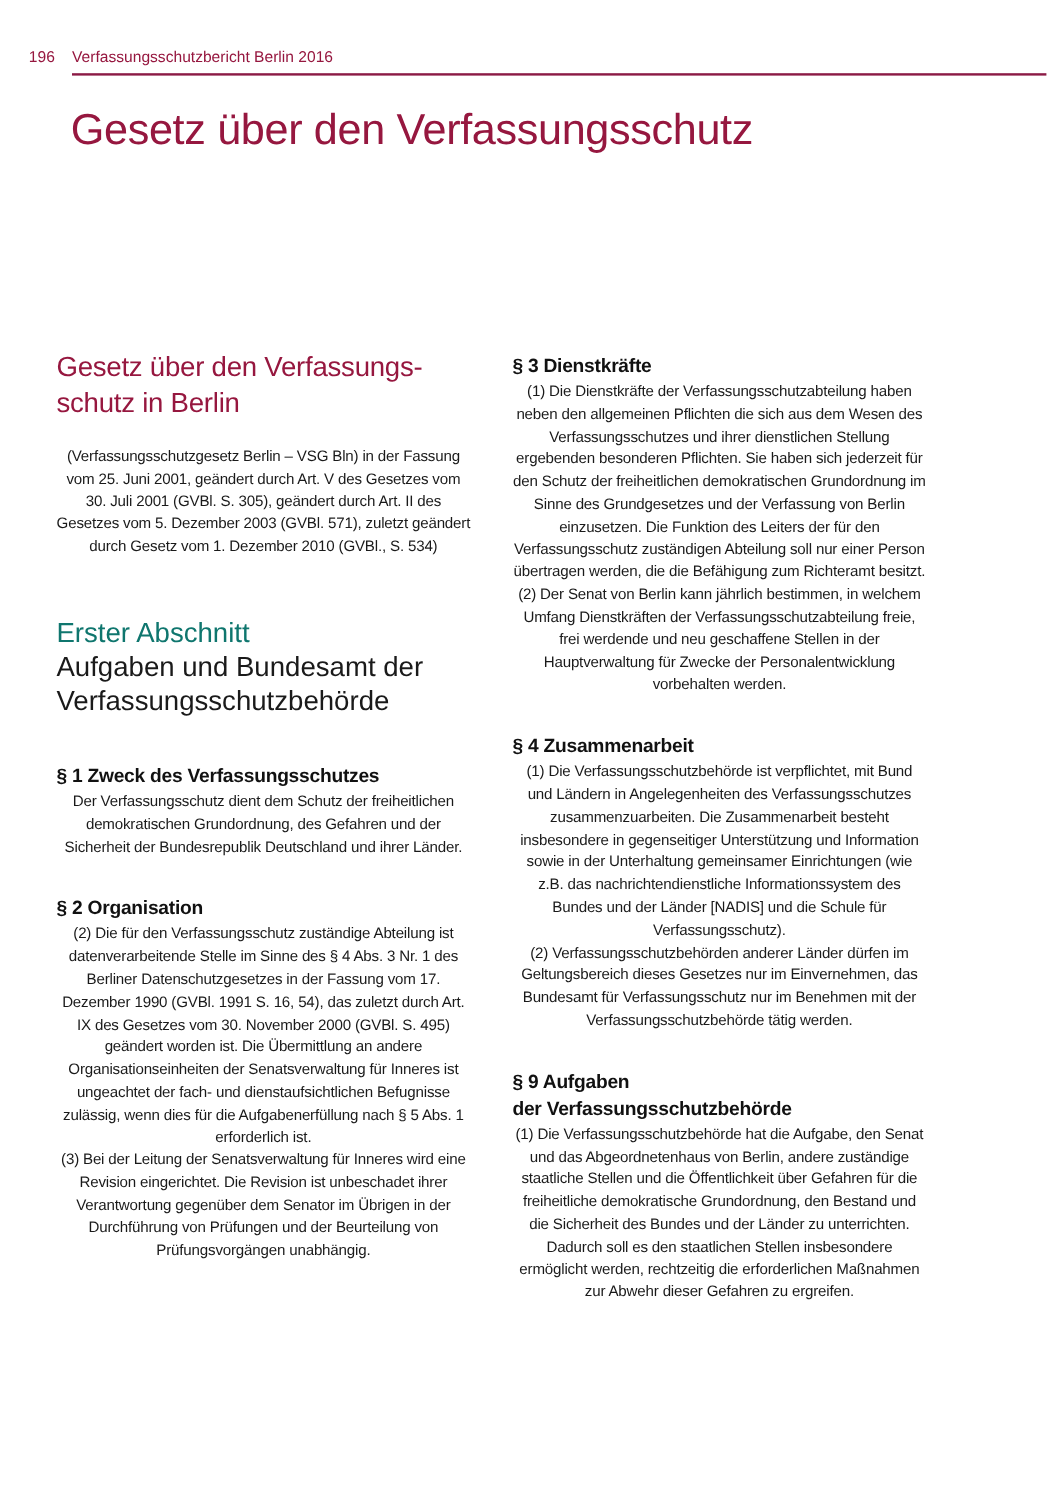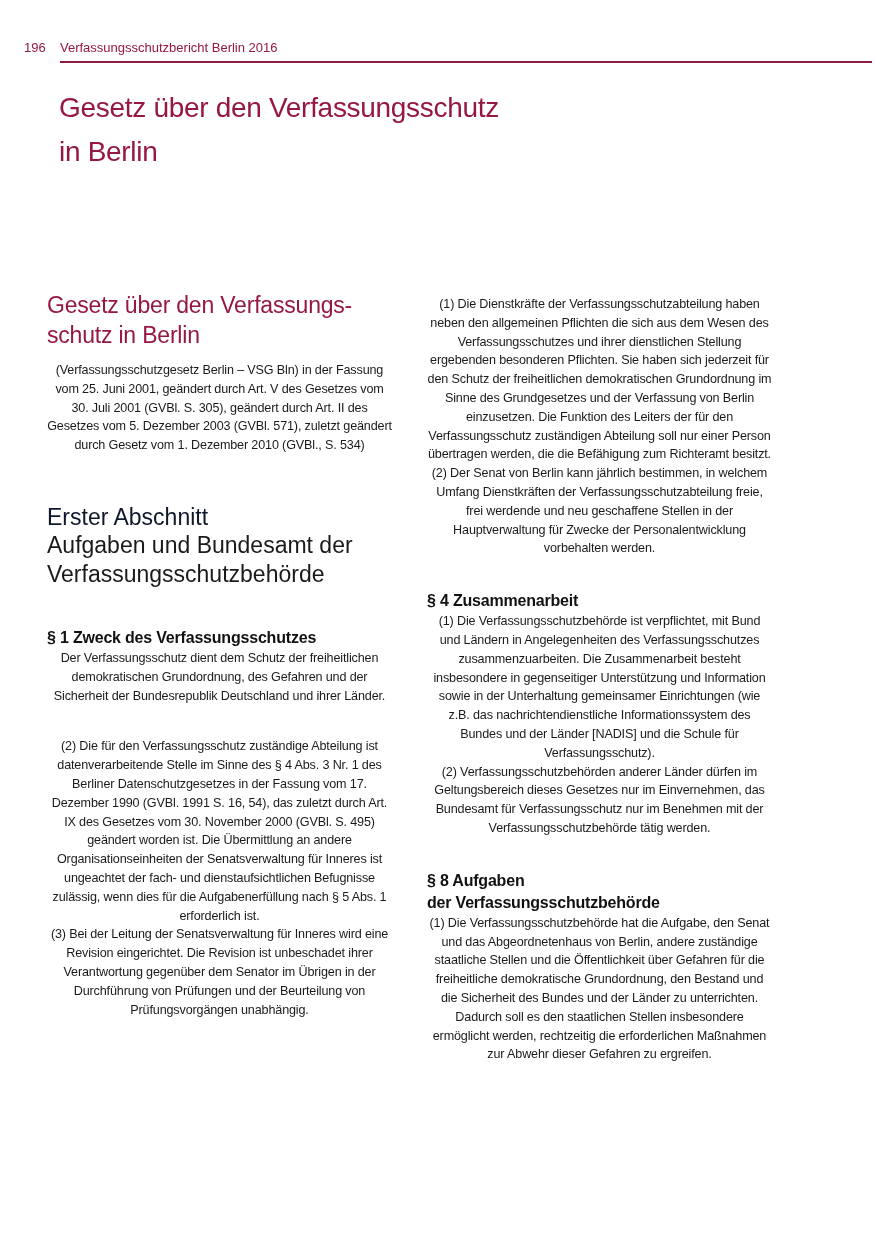--- a/index.html
+++ b/index.html
@@ -13,35 +13,35 @@
     display: flex; align-items: baseline;
     color: #96173f; font-weight: normal; font-size: 13px;
   }
   .running-header .page-no { width: 36px; }
   .header-rule {
     position: absolute; left: 60px; right: 3px; top: 61px; height: 2px;
     background: #8b1a45;
   }
   .main-title {
     position: absolute; left: 59px; top: 86px; margin: 0;
-    font-weight: normal; font-size: 28px; line-height: 44px;
+    font-weight: normal; font-size: 36px; line-height: 44px;
     color: #96173f; width: 600px; letter-spacing: -0.3px;
   }
   .col { position: absolute; width: 345px; }
   .col-left { left: 47px; top: 290px; }
   .col-right { left: 427px; top: 295px; }
   .law-title {
     margin: 0; font-weight: normal; font-size: 23px; line-height: 30px;
     color: #96173f; letter-spacing: -0.2px;
   }
   p { margin: 0; font-size: 12.6px; line-height: 18.8px; letter-spacing: -0.15px; text-align: center; }
-  .law-intro { margin-top: 11px; }
+  .law-intro { margin-top: 21px; }
   .section-label {
     margin: 0; margin-top: 48px; font-weight: normal; font-size: 23px; line-height: 28px;
-    color: #0f172a;
+    color: #0f766e;
   }
   .section-title {
     margin: 0; font-weight: normal; font-size: 23px; line-height: 29px; color: #1a1a1a;
   }
   .para-head {
     margin: 0; font-weight: bold; font-size: 16px; line-height: 22px; color: #111;
     letter-spacing: -0.2px;
   }
   .block { }
   .block + .block { margin-top: 32px; }
@@ -51,21 +51,20 @@
 <body>
 
 <div class="running-header">
   <span class="page-no">196</span>
   <span>Verfassungsschutzbericht Berlin 2016</span>
 </div>
 <div class="header-rule"></div>
 
 <h1 class="main-title">
   <span>Gesetz über den Verfassungsschutz</span><br>
-  <span>in Berlin</span>
 </h1>
 
 <div class="col col-left">
   <h2 class="law-title">
     <span>Gesetz über den Verfassungs-</span><br>
     <span>schutz in Berlin</span>
   </h2>
   <p class="law-intro">(Verfassungsschutzgesetz Berlin – VSG Bln) in der Fassung vom 25. Juni 2001, geändert durch Art. V des Gesetzes vom 30. Juli 2001 (GVBl. S. 305), geändert durch Art. II des Gesetzes vom 5. Dezember 2003 (GVBl. 571), zuletzt geändert durch Gesetz vom 1. Dezember 2010 (GVBl., S. 534)</p>
 
   <h3 class="section-label">Erster Abschnitt</h3>
@@ -73,37 +72,39 @@
     <span>Aufgaben und Bundesamt der</span><br>
     <span>Verfassungsschutzbehörde</span>
   </h3>
 
   <div class="first-para block">
     <h4 class="para-head">§ 1 Zweck des Verfassungsschutzes</h4>
     <p>Der Verfassungsschutz dient dem Schutz der freiheitlichen demokratischen Grundordnung, des Gefahren und der Sicherheit der Bundesrepublik Deutschland und ihrer Länder.</p>
   </div>
 
   <div class="block">
+    <h4 class="para-head">§ 2 Organisation</h4>
     <p>(2)  Die für den Verfassungsschutz zuständige Abteilung ist datenverarbeitende Stelle im Sinne des § 4 Abs. 3 Nr. 1 des Berliner Datenschutzgesetzes in der Fassung vom 17. Dezember 1990 (GVBl. 1991 S. 16, 54), das zuletzt durch Art. IX des Gesetzes vom 30. November 2000 (GVBl. S. 495) geändert worden ist. Die Übermittlung an andere Organisationseinheiten der Senatsverwaltung für Inneres ist ungeachtet der fach- und dienstaufsichtlichen Befugnisse zulässig, wenn dies für die Aufgabenerfüllung nach § 5 Abs. 1 erforderlich ist.</p>
     <p>(3)  Bei der Leitung der Senatsverwaltung für Inneres wird eine Revision eingerichtet. Die Revision ist unbeschadet ihrer Verantwortung gegenüber dem Senator im Übrigen in der Durchführung von Prüfungen und der Beurteilung von Prüfungsvorgängen unabhängig.</p>
   </div>
 </div>
 
 <div class="col col-right">
   <div class="block">
+    <h4 class="para-head">§ 3 Dienstkräfte</h4>
     <p>(1)  Die Dienstkräfte der Verfassungsschutzabteilung haben neben den allgemeinen Pflichten die sich aus dem Wesen des Verfassungsschutzes und ihrer dienstlichen Stellung ergebenden besonderen Pflichten. Sie haben sich jederzeit für den Schutz der freiheitlichen demokratischen Grundordnung im Sinne des Grundgesetzes und der Verfassung von Berlin einzusetzen. Die Funktion des Leiters der für den Verfassungsschutz zuständigen Abteilung soll nur einer Person übertragen werden, die die Befähigung zum Richteramt besitzt.</p>
     <p>(2)  Der Senat von Berlin kann jährlich bestimmen, in welchem Umfang Dienstkräften der Verfassungsschutzabteilung freie, frei werdende und neu geschaffene Stellen in der Hauptverwaltung für Zwecke der Personalentwicklung vorbehalten werden.</p>
   </div>
 
   <div class="block">
     <h4 class="para-head">§ 4 Zusammenarbeit</h4>
     <p>(1)  Die Verfassungsschutzbehörde ist verpflichtet, mit Bund und Ländern in Angelegenheiten des Verfassungsschutzes zusammenzuarbeiten. Die Zusammenarbeit besteht insbesondere in gegenseitiger Unterstützung und Information sowie in der Unterhaltung gemeinsamer Einrichtungen (wie z.B. das nachrichtendienstliche Informationssystem des Bundes und der Länder [NADIS] und die Schule für Verfassungsschutz).</p>
     <p>(2)  Verfassungsschutzbehörden anderer Länder dürfen im Geltungsbereich dieses Gesetzes nur im Einvernehmen, das Bundesamt für Verfassungsschutz nur im Benehmen mit der Verfassungsschutzbehörde tätig werden.</p>
   </div>
 
   <div class="block">
     <h4 class="para-head">
-      <span>§ 8 Aufgaben</span><br>
+      <span>§ 9 Aufgaben</span><br>
       <span>der Verfassungsschutzbehörde</span>
     </h4>
     <p>(1)  Die Verfassungsschutzbehörde hat die Aufgabe, den Senat und das Abgeordnetenhaus von Berlin, andere zuständige staatliche Stellen und die Öffentlichkeit über Gefahren für die freiheitliche demokratische Grundordnung, den Bestand und die Sicherheit des Bundes und der Länder zu unterrichten. Dadurch soll es den staatlichen Stellen insbesondere ermöglicht werden, rechtzeitig die erforderlichen Maßnahmen zur Abwehr dieser Gefahren zu ergreifen.</p>
   </div>
 </div>
 
 </body></html>

